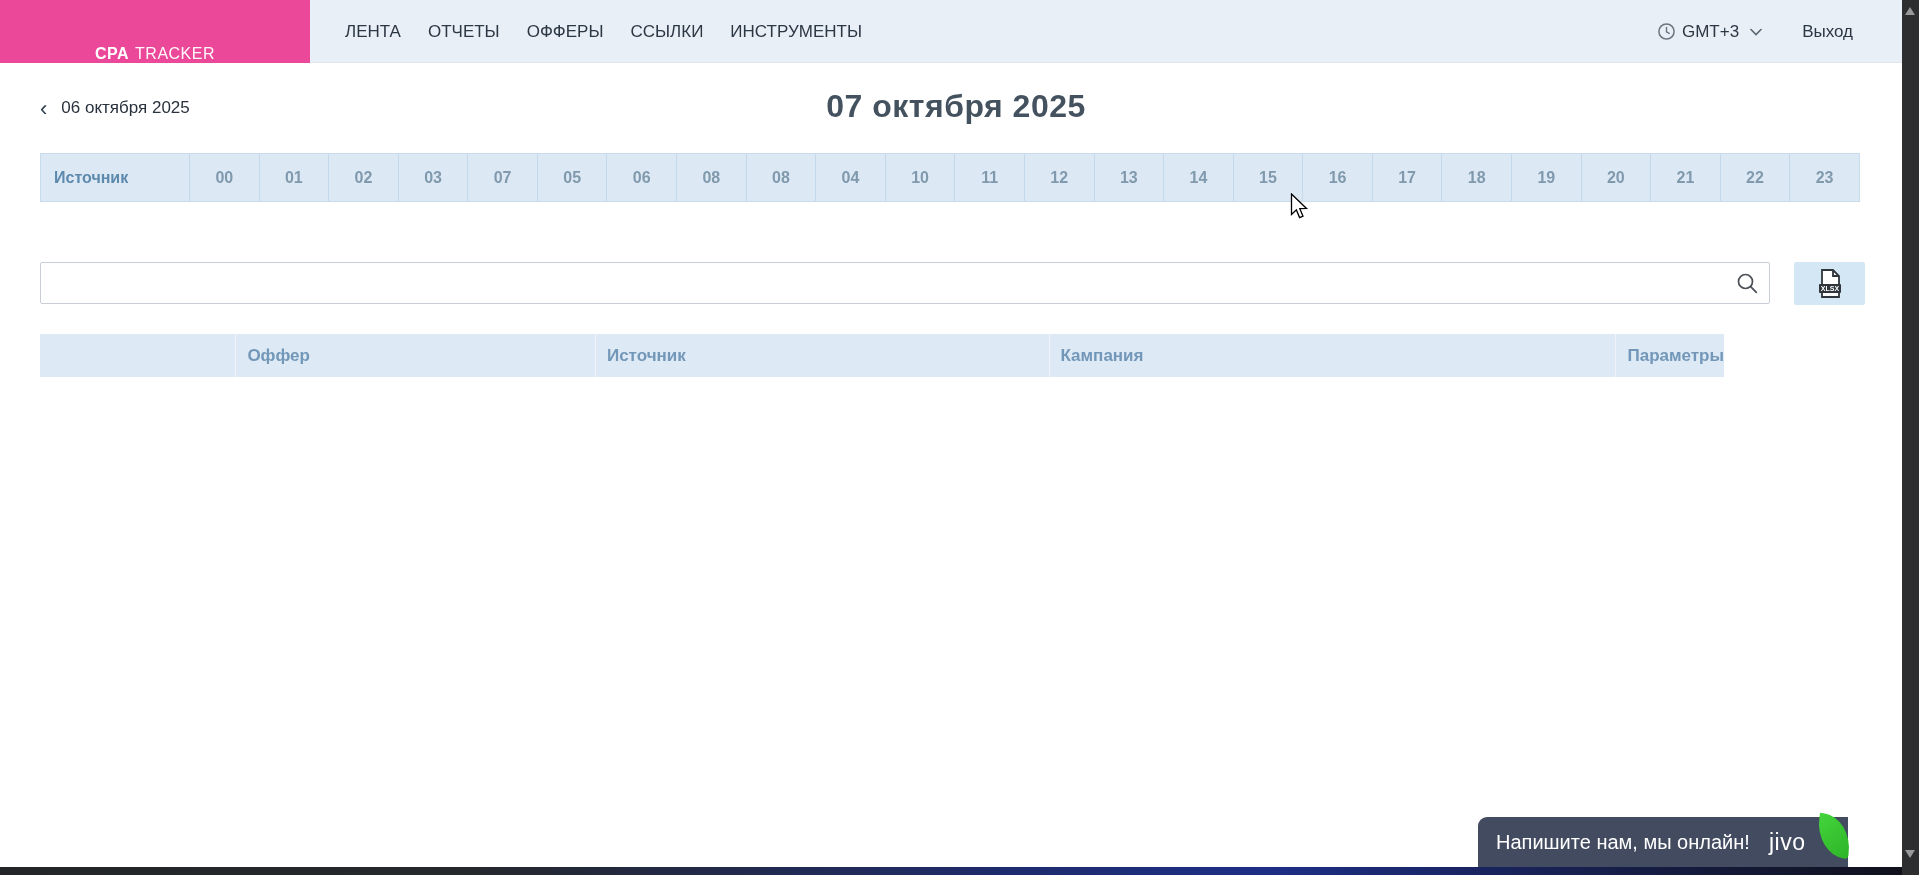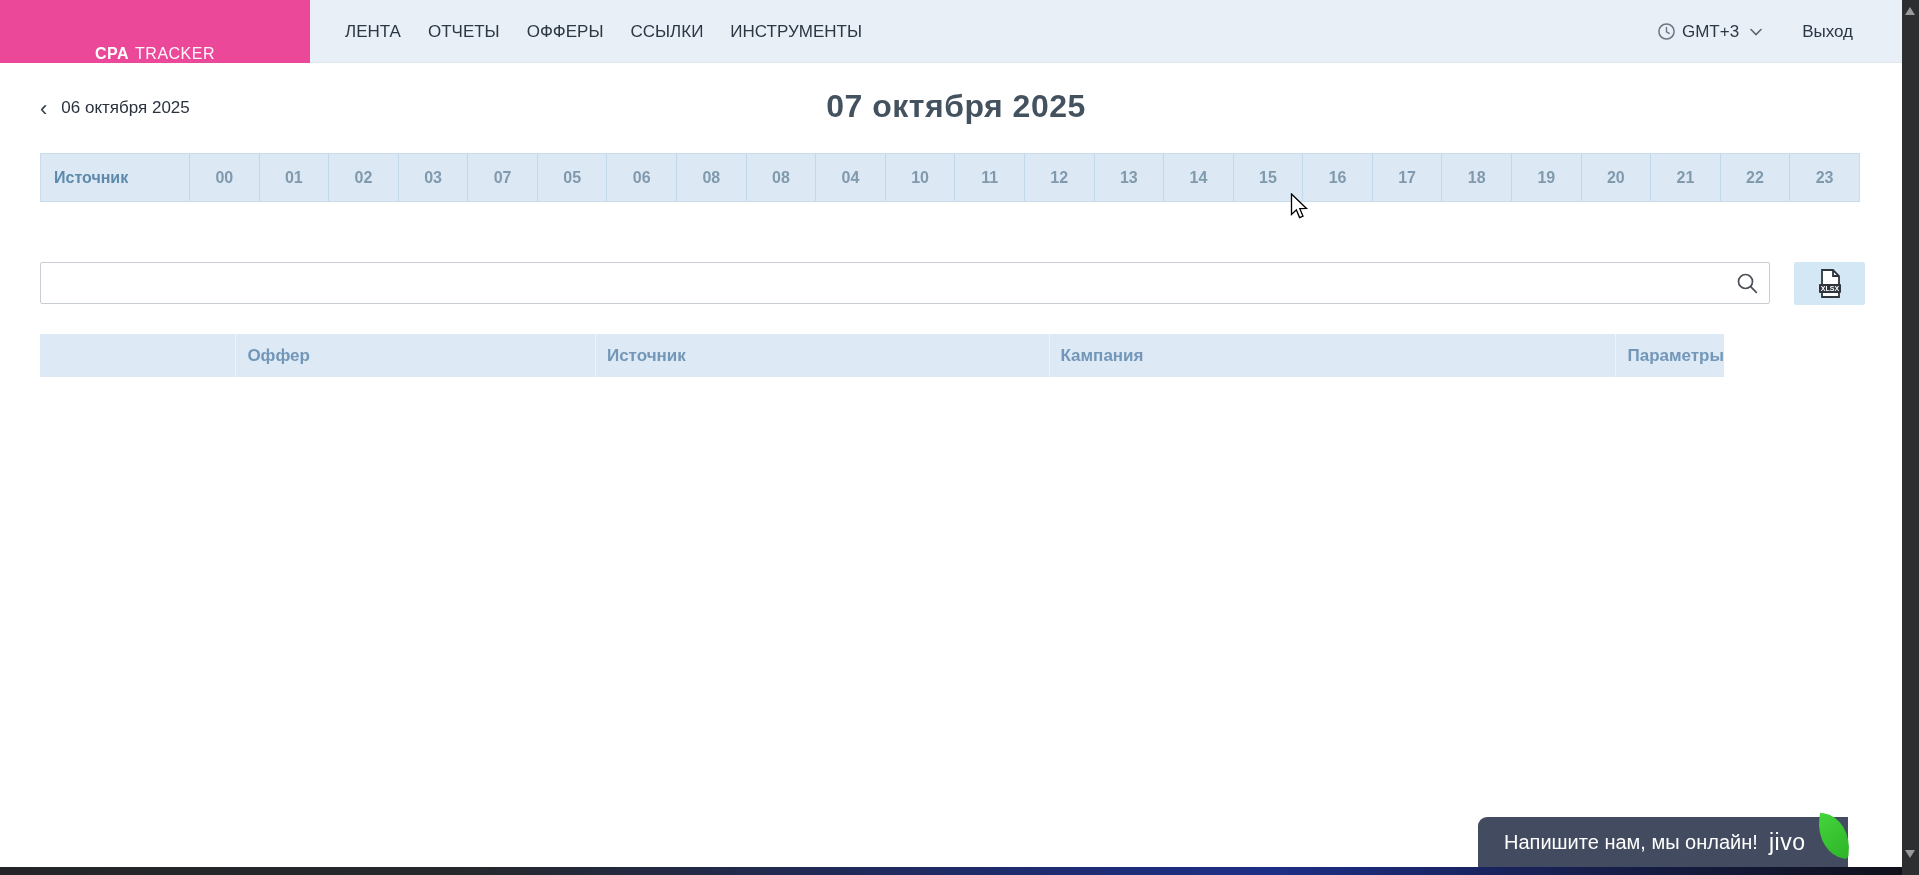--- a/index.html
+++ b/index.html
@@ -61,21 +61,21 @@
   .th-cell { display:flex; align-items:center; padding-left:11px; font-weight:bold;
              font-size:17px; color:#7297b8; border-right:1px solid #eef4f9; }
   .th-cell:last-child { border-right:none; }
   .rt-col0 { width:212px; } .rt-col1 { width:389px; } .rt-col2 { width:491px; }
   .rt-col3 { width:614px; } .rt-col4 { flex:1; }
 
   
   .chat { position:absolute; left:1478px; top:817px; width:370px; height:51px;
           background:#424b5f; border-radius:9px 0 0 0; z-index:4; cursor:pointer;
           display:flex; align-items:center; }
-  .chat-msg { color:#fff; font-size:20px; padding-left:26px; white-space:nowrap; }
+  .chat-msg { color:#fff; font-size:20px; padding-left:18px; white-space:nowrap; }
   .chat-brand { position:absolute; left:291px; top:12px; color:#fff; font-size:23px;
                 font-weight:500; letter-spacing:.5px; }
   .chat-leaf { position:absolute; right:-3px; top:-2px; width:34px; height:42px;
                background:linear-gradient(135deg,#44d43c,#2db428);
                border-radius:0 100% 4px 100%; transform:rotate(8deg); }
 
   
   .bottom-band { position:absolute; left:0; top:867px; width:1919px; height:8px; z-index:5;
                  background:linear-gradient(90deg,#232528 0%,#25282d 25%,#1e2b6b 52%,
                            #1d2e86 66%,#17204f 82%,#101019 100%); }

